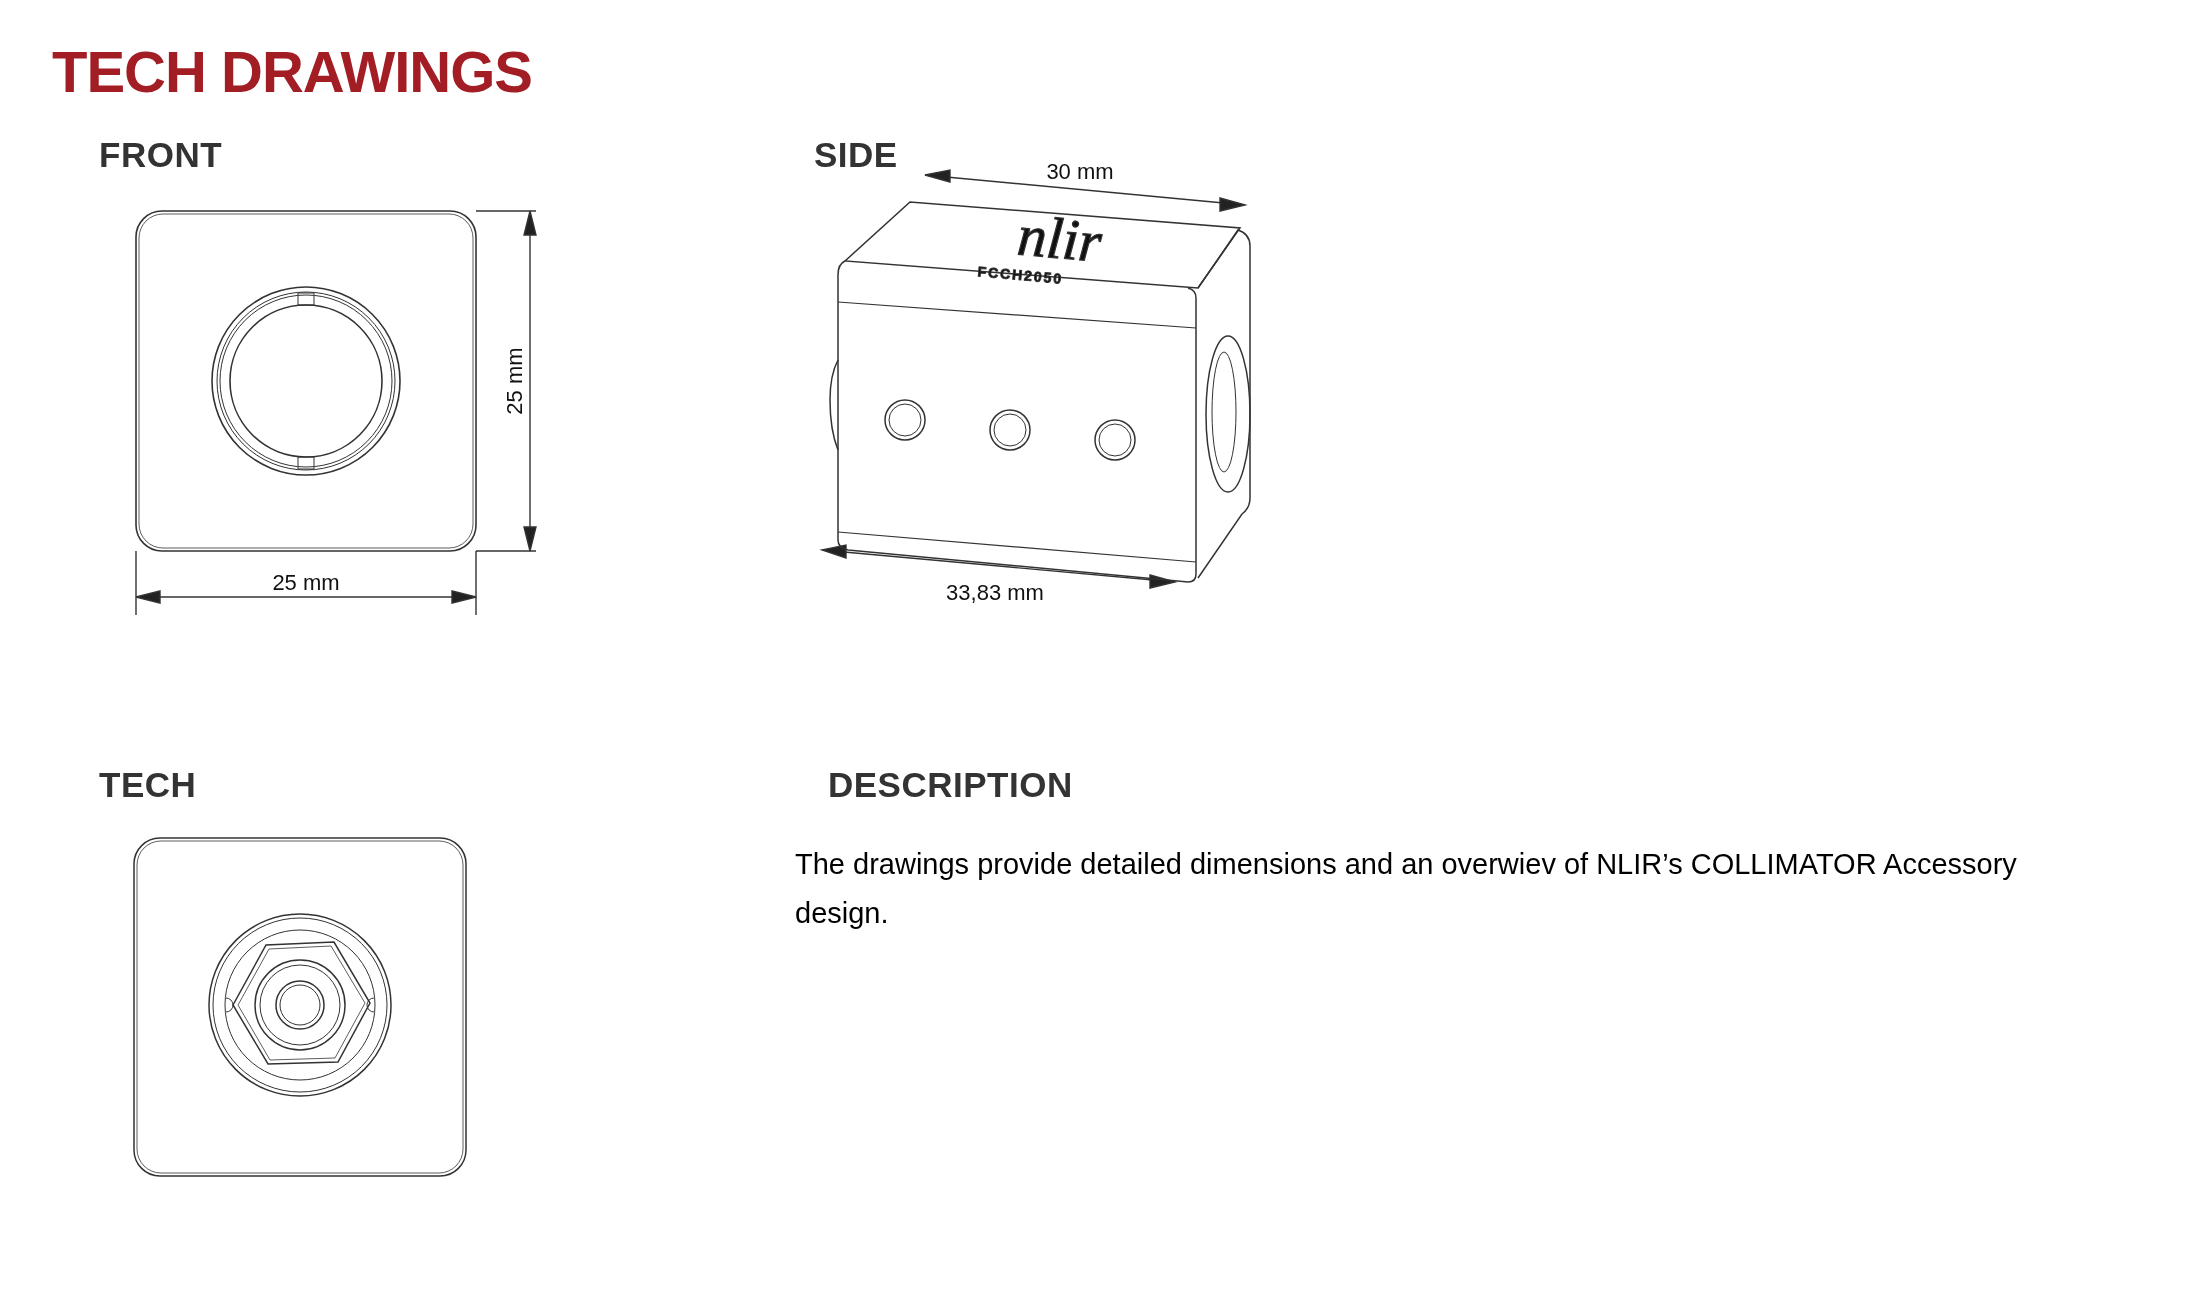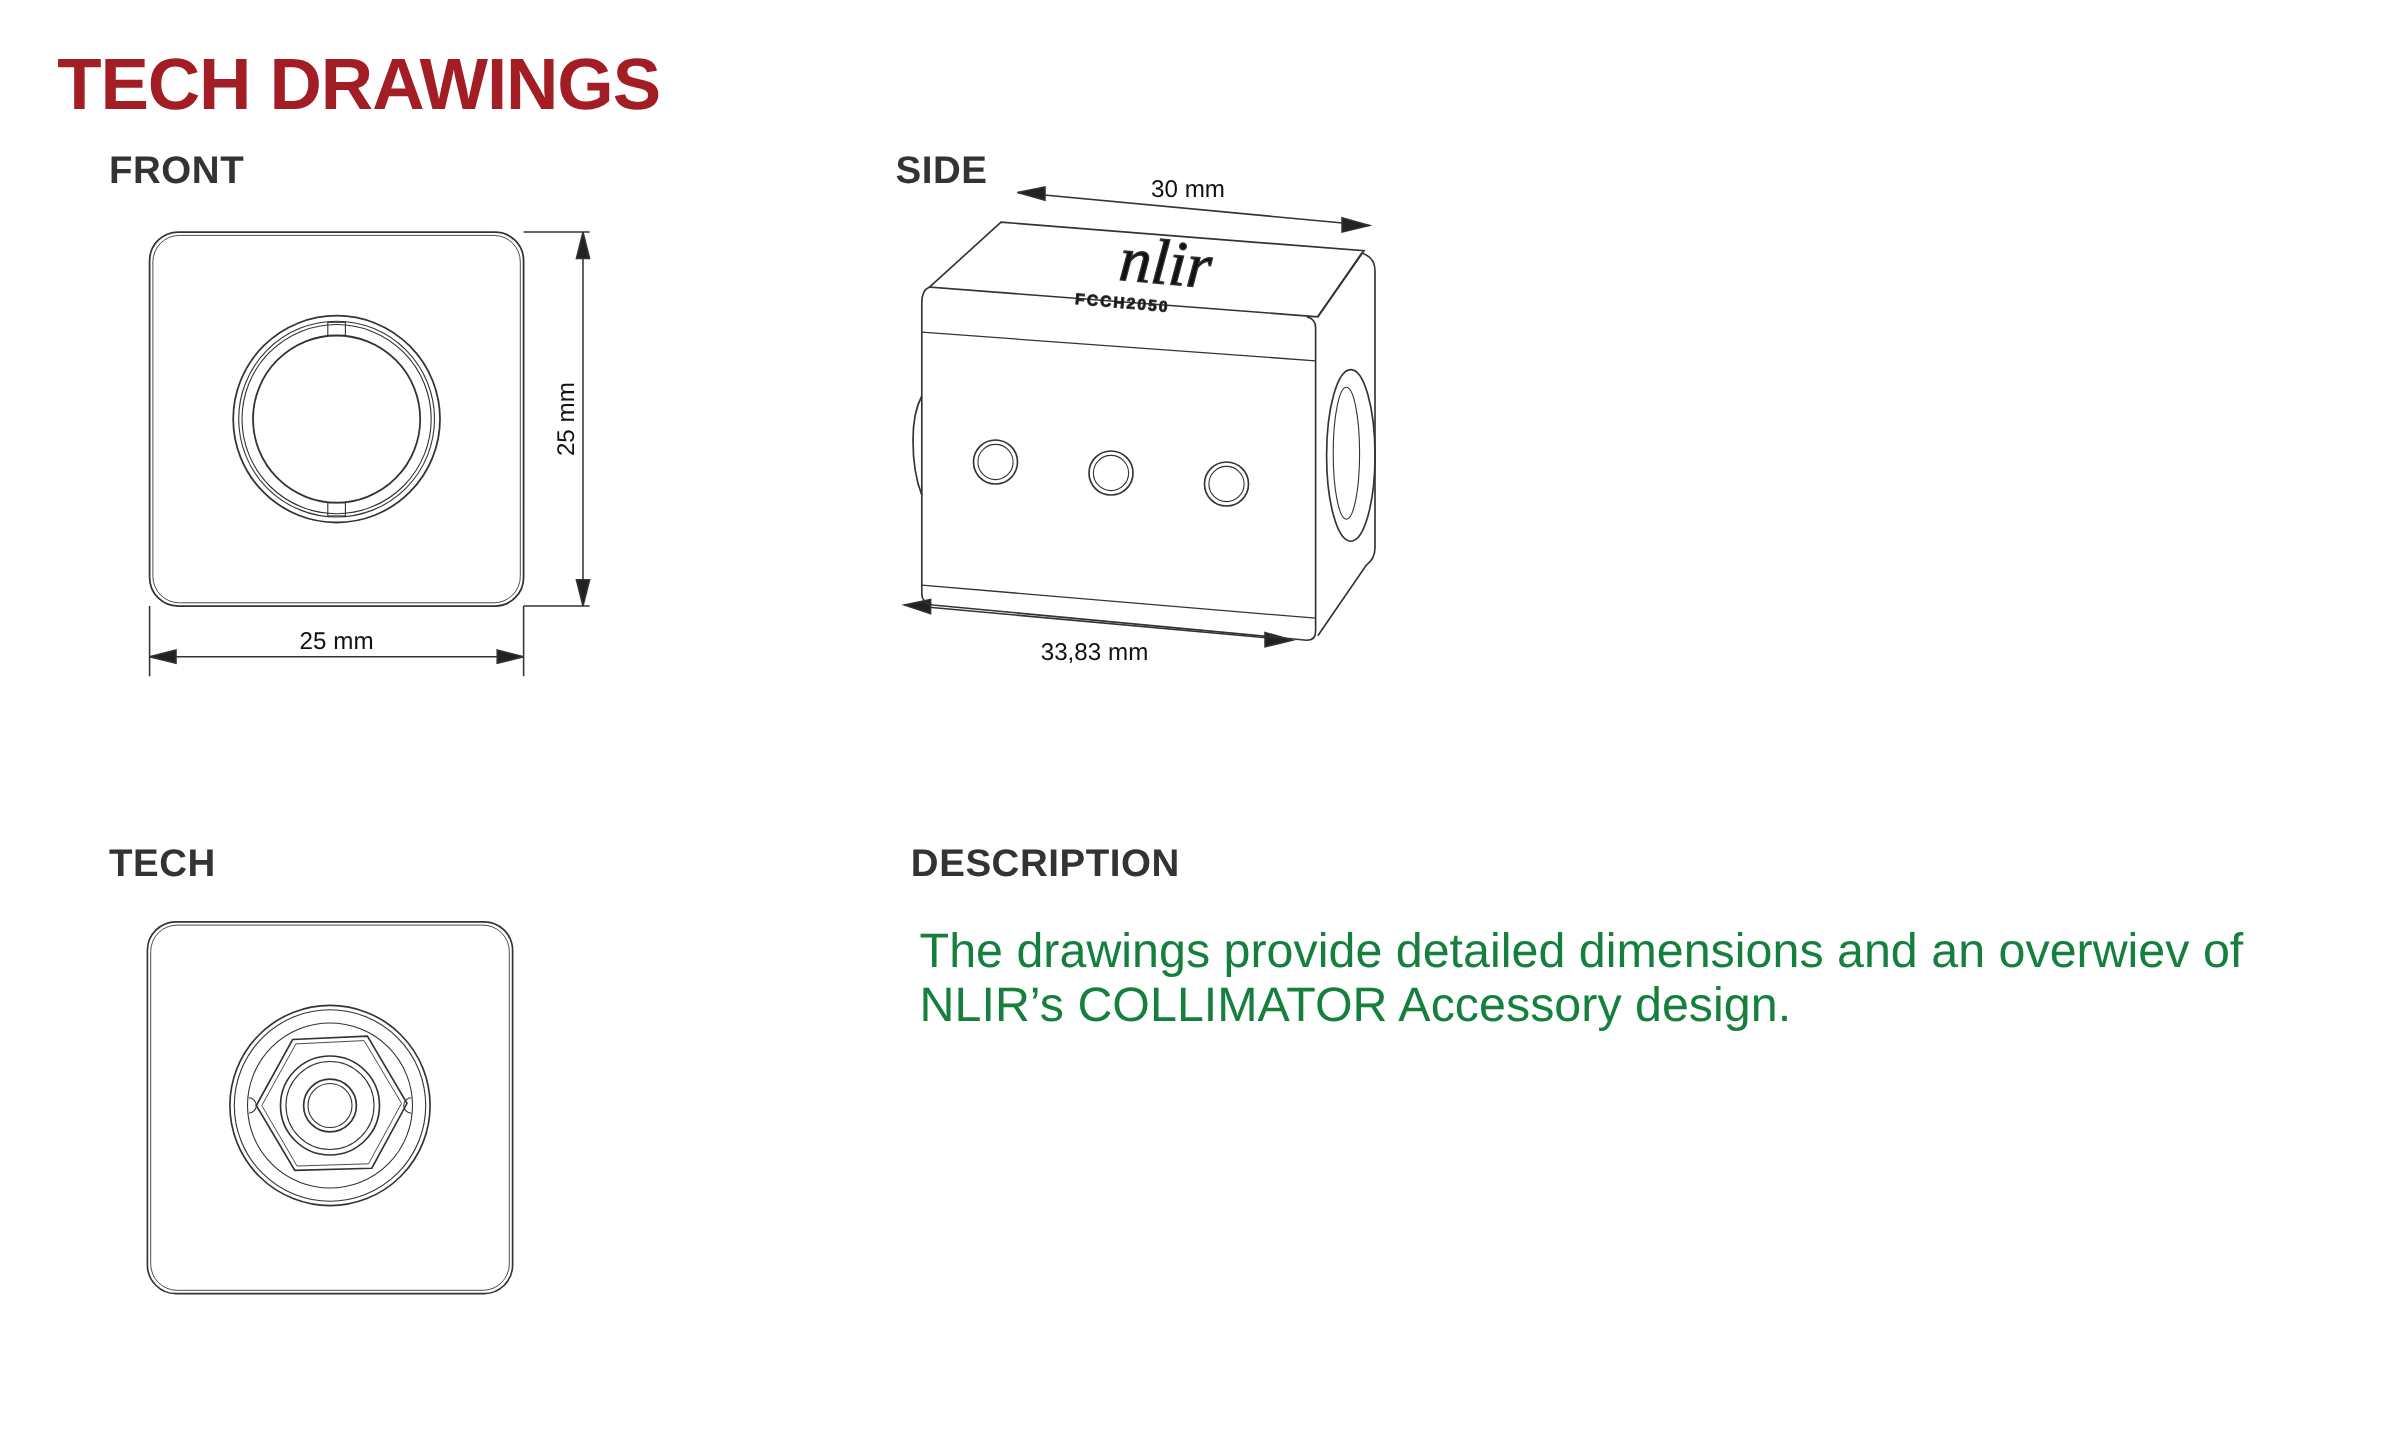--- a/index.html
+++ b/index.html
@@ -1,20 +1,20 @@
 <!DOCTYPE html>
 <html><head>
 <meta charset="utf-8">
 <style>
   html, body { margin:0; padding:0; background:#ffffff; }
   body { width:2188px; height:1302px; position:relative; overflow:hidden; font-family:"Liberation Sans", sans-serif; color:#333333; }
-  .title { position:absolute; left:52px; top:38px; font-size:66px; font-weight:bold; color:#a31d24; letter-spacing:-1px; }
+  .title { position:absolute; left:52px; top:38px; font-size:58px; font-weight:bold; color:#a31d24; letter-spacing:-1px; }
   .section { position:absolute; font-size:35px; font-weight:bold; color:#333333; letter-spacing:0.5px;margin-left:47px; }
   .drawing { position:absolute; }
-  .desc { position:absolute; left:836px; top:840px; width:1320px; font-size:44px; line-height:49px; color:#15803d; }
+  .desc { position:absolute; left:795px; top:840px; width:1320px; font-size:29px; line-height:49px; color:#000000; }
   .desc p { margin:0 0 48px 0; }
   .bullet { display:inline-block; width:14px; height:14px; background:#a31d24; margin-left:12px; vertical-align:baseline; }
   svg text { font-family:"Liberation Sans", sans-serif; fill:#111; }
 </style>
 </head>
 <body>
 
 <div class="title">TECH DRAWINGS</div>
 
 <div class="section" style="left:52px; top:135px;">FRONT</div>

